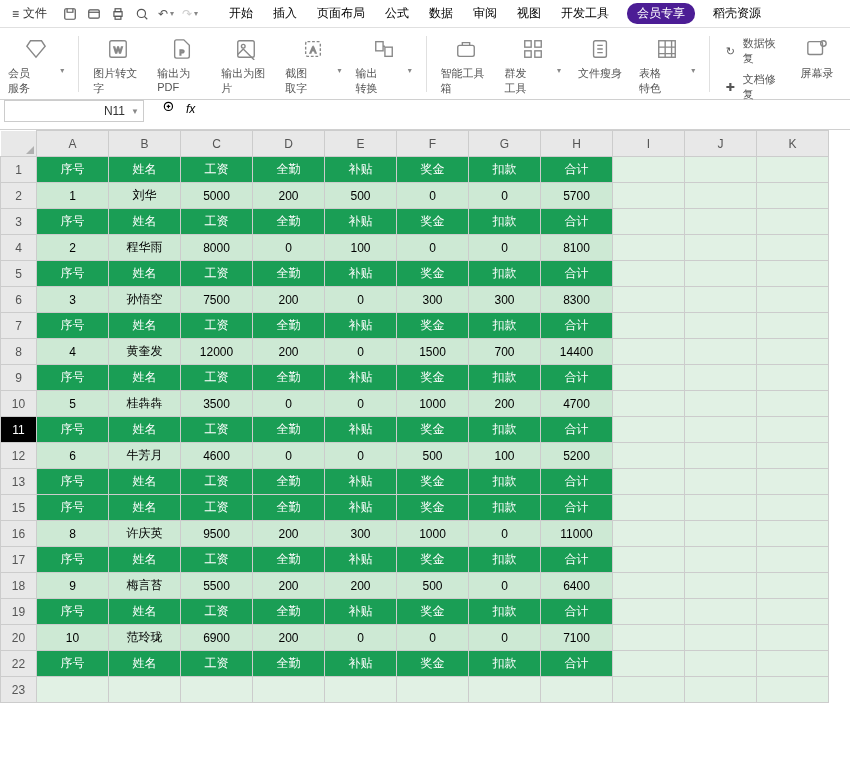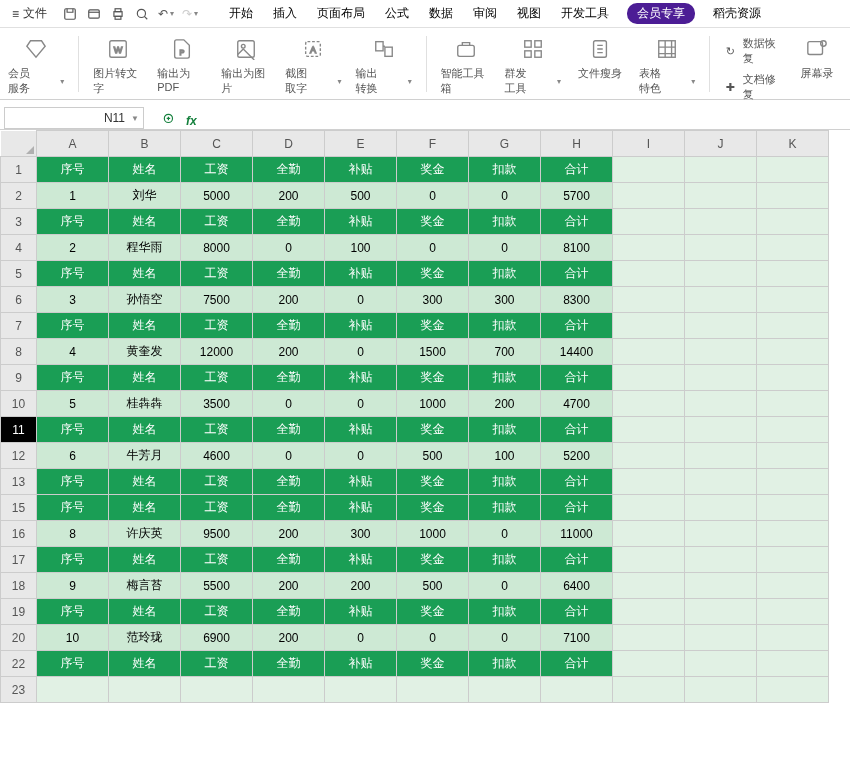--- a/index.html
+++ b/index.html
@@ -9,30 +9,30 @@
 .menu-file { padding: 2px 8px; display: flex; align-items: center; gap: 4px; }
 .qat { display: flex; gap: 6px; align-items: center; margin-left: 4px; margin-right:10px; }
 .qat-icon { width: 18px; height: 18px; display:flex; align-items:center; justify-content:center; color:#555; }
 .tabs { display: flex; gap: 16px; margin-left: 16px; }
 .tab { padding: 2px 2px; cursor: pointer; color:#000000;}
 .tab.pill { background:#4c1d95; color:#fff; border-radius: 10px; padding: 2px 10px; }
 
 .ribbon { display: flex; height: 72px; border-bottom: 1px solid #d0d0d0; padding: 4px 8px 0 8px; gap: 14px; align-items:flex-start; }
 .rgroup { display:flex; flex-direction:column; align-items:center; justify-content:flex-start; gap:4px; padding-top:4px; min-width:50px; }
 .rgroup .ricon { width:28px; height:26px; display:flex; align-items:center; justify-content:center; color:#555; }
-.rgroup .rlabel { font-size:11px; color:#555; display:flex; align-items:center; gap:19px; }
+.rgroup .rlabel { font-size:11px; color:#555; display:flex; align-items:flex-start; gap:19px; }
 .rsep { width:1px; background:#e0e0e0; height:56px; margin-top:4px; }
 .rstack { display:flex; flex-direction:column; gap:6px; padding-top:4px; }
 .ritem { display:flex; align-items:center; gap:6px; font-size:11px; color:#555; }
 .ritem .sic { width:16px; height:16px; display:flex; align-items:center; justify-content:center; }
 
-.fbar { display:flex; align-items:flex-end; height:30px; border-bottom:1px solid #d0d0d0; padding: 0 4px; gap:6px; }
+.fbar { display:flex; align-items:flex-start; height:30px; border-bottom:1px solid #d0d0d0; padding: 0 4px; gap:6px; }
 .namebox { width:140px; height:22px; border:1px solid #ccc; display:flex; align-items:center; justify-content:flex-end; padding:0 18px 0 6px; position:relative; font-size:12px;}
 .namebox .dd { position:absolute; right:4px; font-size:8px; color:#888; }
-.fx-icons { display:flex; gap:10px; align-items:center; color:#15803d; margin-left:12px;font-weight:bold; }
+.fx-icons { display:flex; gap:10px; align-items:center; color:#000000; margin-left:12px; }
 .formula-input { flex:1; height:22px; border:none; outline:none; padding:0 6px; font-size:12px; }
 
 .gridwrap { position:relative; }
 table.sheet { border-collapse:collapse; table-layout:fixed; }
 .sheet th, .sheet td { border:1px solid #ccc; height:26px; text-align:center; font-size:12px; font-weight:normal; overflow:hidden; }
 .sheet .corner { width:36px; background:#e8e8e8; border-top:none; border-left:none; position:relative;}
 .sheet .corner::after { content:""; position:absolute; right:2px; bottom:2px; width:0; height:0; border-right:8px solid #b0b0b0; border-top:8px solid transparent; }
 .sheet th.colh { background:#e8e8e8; width:72px; color:#555; }
 .sheet th.rowh { background:#e8e8e8; width:36px; color:#555; }
 .sheet th.rowh.active { background:#000000; color:#fff; }

